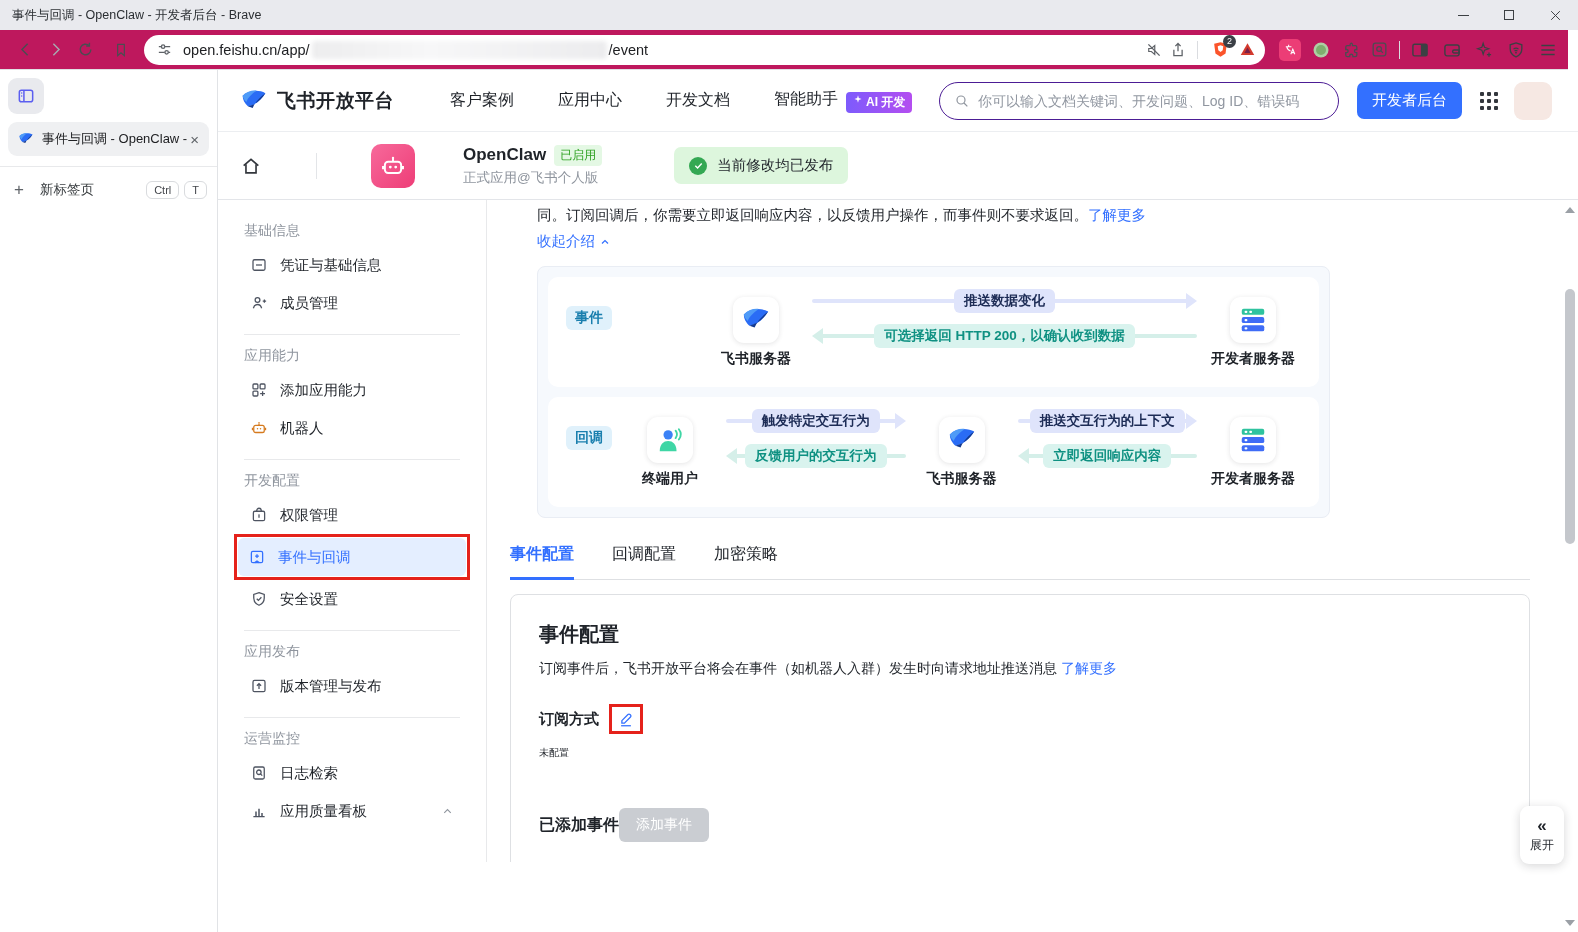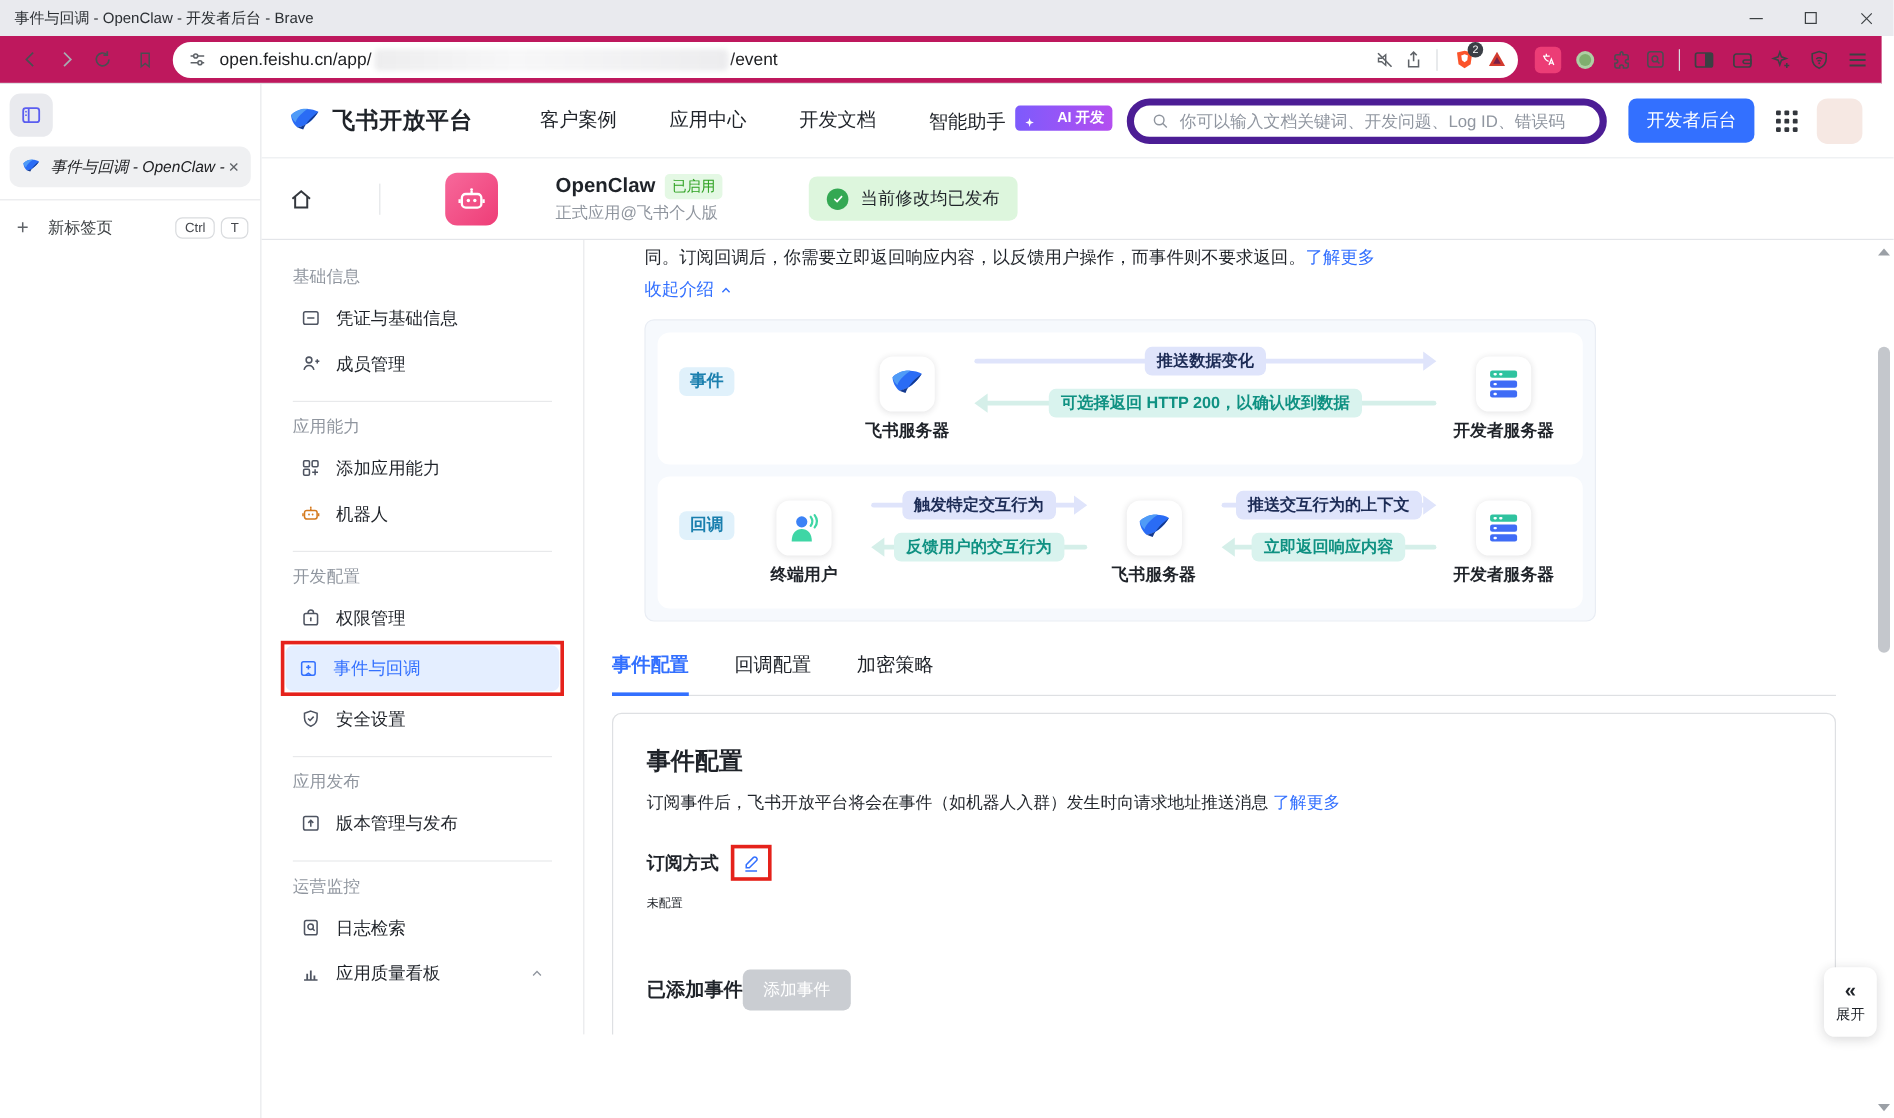--- a/index.html
+++ b/index.html
@@ -28,38 +28,38 @@
   .shield-badge{position:absolute;top:-3px;right:-4px;width:13px;height:13px;border-radius:50%;background:#3b3f46;
     color:#fff;font-size:9px;display:flex;align-items:center;justify-content:center;}
   .ext-group{display:flex;align-items:center;gap:10px;margin:0 6px;}
   .right-group{display:flex;align-items:center;gap:12px;margin-left:6px;}
 
   
   .browser-panel{position:absolute;left:0;top:70px;width:218px;bottom:0;background:#fff;border-right:1px solid #e1e3e6;}
   .panel-toggle{margin:8px 0 8px 8px;width:36px;height:36px;border-radius:9px;background:#e9eaee;
     display:flex;align-items:center;justify-content:center;color:#5b5ef0;}
   .vtab{margin:4px 8px 0 8px;height:34px;background:#eff0f2;border-radius:9px;display:flex;align-items:center;
-    padding:0 8px 0 10px;font-size:13px;color:#202124;font-style:italic;}
+    padding:0 8px 0 10px;font-size:13px;color:#202124;}
   .vtab-label{margin-left:8px;white-space:nowrap;overflow:hidden;text-overflow:ellipsis;flex:1;}
   .vtab-close{color:#5f6368;font-size:15px;padding:0 2px;}
   .panel-divider{height:1px;background:#e8e9eb;margin:10px 0 6px;}
   .newtab-row{display:flex;align-items:center;height:34px;padding:0 10px 0 14px;font-size:13.5px;color:#3c4043;}
   .newtab-plus{font-size:17px;color:#5f6368;margin-right:16px;}
   .key-badges{margin-left:auto;display:flex;gap:5px;}
   .keycap{border:1px solid #d9dbde;border-radius:6px;background:#fff;font-size:11px;color:#44474c;padding:2px 7px;}
 
   
   .page{position:absolute;left:218px;top:70px;right:0;bottom:0;background:#fff;}
   .site-header{height:62px;display:flex;align-items:center;padding:0 26px 0 22px;border-bottom:1px solid #eceef1;}
   .brand{display:flex;align-items:center;gap:9px;font-size:19px;font-weight:700;color:#1f2329;letter-spacing:.5px;}
   .top-nav{display:flex;align-items:center;gap:44px;margin-left:56px;font-size:16px;color:#1f2329;}
   .nav-item{white-space:nowrap;}
-  .ai-badge{display:inline-flex;align-items:flex-end;gap:18px;margin-left:8px;padding:2px 7px;border-radius:4px;
+  .ai-badge{display:inline-flex;align-items:flex-start;gap:3px;margin-left:8px;padding:2px 7px;border-radius:4px;
     background:linear-gradient(90deg,#7d5bfc,#b44ef0);color:#fff;font-size:12px;font-weight:600;}
-  .search-box{margin-left:auto;width:400px;height:38px;border:6px solid #4c1d95;border-radius:19px;
+  .search-box{margin-left:auto;width:400px;height:38px;border:1px solid #4c1d95;border-radius:19px;
     display:flex;align-items:center;padding:0 14px;color:#8f959e;}
   .search-box input{border:none;outline:none;flex:1;font-size:14px;margin-left:8px;color:#1f2329;background:transparent;
     font-family:"Liberation Sans","DejaVu Sans",sans-serif;}
   .search-box input::placeholder{color:#9096a0;}
   .console-btn{margin-left:18px;background:#3370ff;color:#fff;font-size:15px;border:none;border-radius:7px;
     padding:9px 15px;white-space:nowrap;}
   .grid-icon{margin-left:18px;display:grid;grid-template-columns:repeat(3,4px);grid-gap:3px;}
   .grid-icon i{width:4px;height:4px;background:#33373d;border-radius:1px;}
   .avatar{margin-left:16px;width:38px;height:38px;border-radius:9px;background:#f6e8e3;}
 

